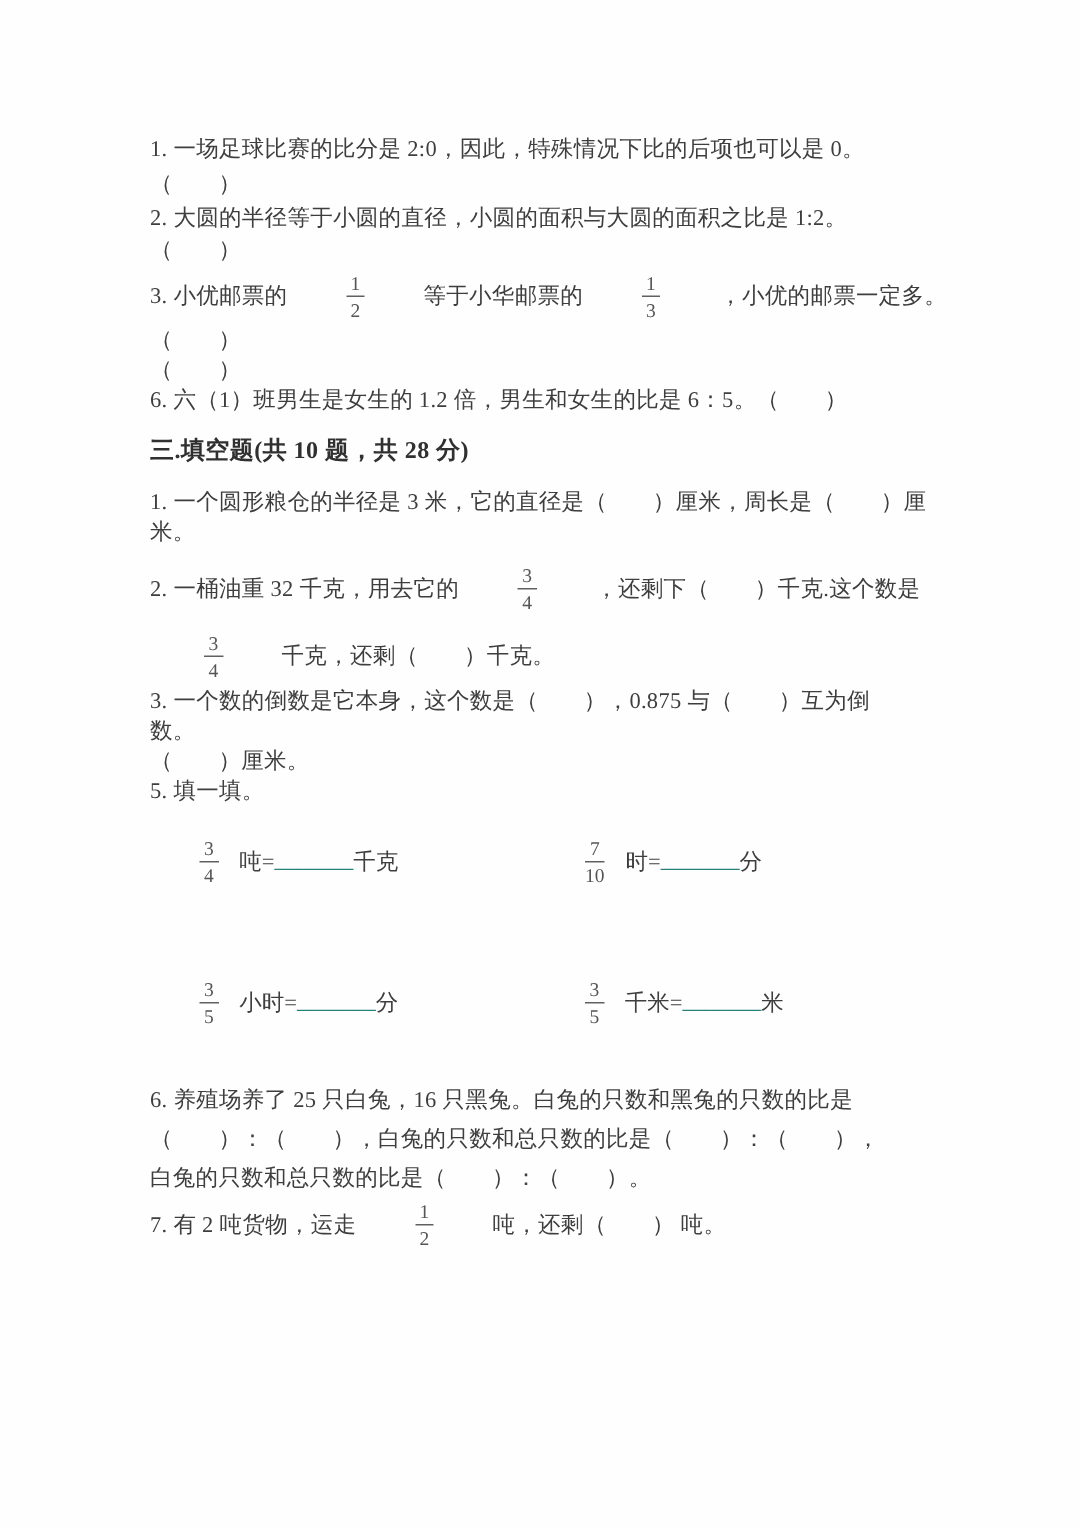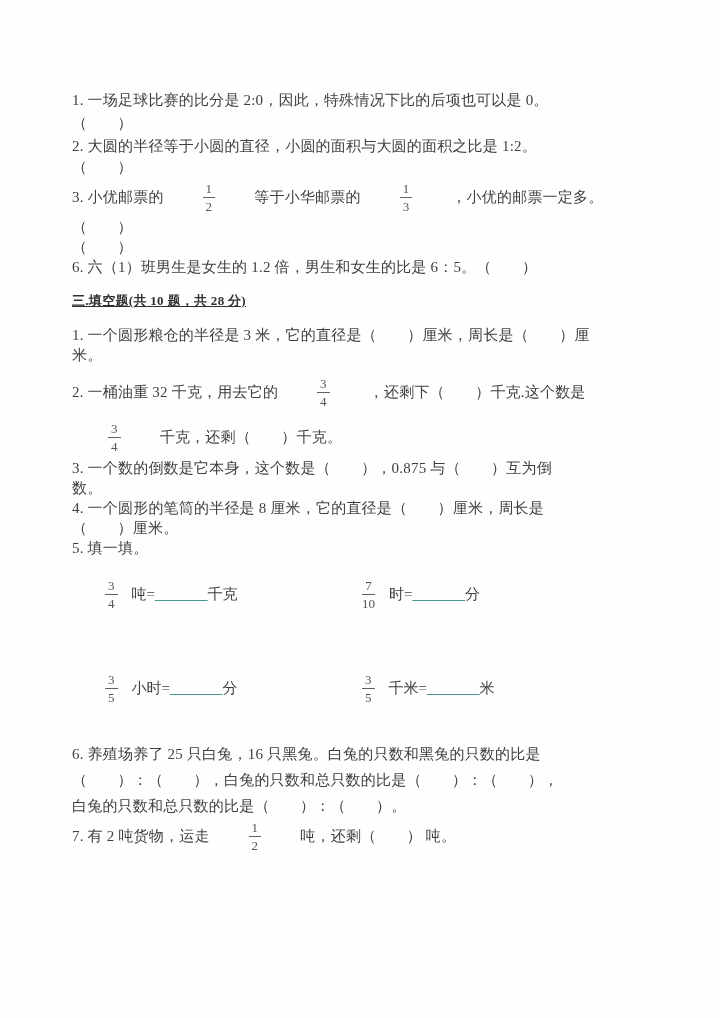--- a/index.html
+++ b/index.html
@@ -12,21 +12,21 @@
     overflow: hidden;
   }
   .page {
     position: relative;
     width: 720px; height: 1018px;
     background: #fefefe;
     box-sizing: border-box;
   }
   .content {
     box-sizing: border-box;
-    padding: 90px 78px 0 72px;
+    padding: 90px 78px 0 100px;
   }
   .line {
     line-height: 20px;
     min-height: 20px;
     letter-spacing: 0.2px;
   }
   .frac-line {
     display: flex;
     align-items: center;
     height: 40px;
@@ -41,25 +41,24 @@
     line-height: 1;
     font-size: 13px;
     color: #555555;
     margin: 0 16px;
     vertical-align: middle;
   }
   .frac .num { padding: 0 3px 2px 3px; border-bottom: 1px solid #606060; }
   .frac .den { padding-top: 2px; }
   .section-header {
     font-weight: bold;
-    font-size: 13px;
+    font-size: 16px;
     line-height: 22px;
     color: #303030;
     letter-spacing: 0.3px;
-    text-decoration: underline;
   }
   .indent { padding-left: 20px; }
   .conv-row {
     display: flex;
     align-items: center;
     height: 60px;
   }
   .conv-cell { display: flex; align-items: center; }
   .cell1 { margin-left: 33px; width: 257px; box-sizing: border-box; }
   .conv-cell .frac { margin: 0 14px 0 0; }
@@ -123,21 +122,20 @@
       <span class="frac">
         <span class="num">3</span>
         <span class="den">4</span>
       </span>
       <span>千克，还剩（　　）千克。</span>
     </div>
 
     <div class="line mt4">3. 一个数的倒数是它本身，这个数是（　　），0.875 与（　　）互为倒</div>
     <div class="line">数。</div>
 
-    <div class="line">4. 一个圆形的笔筒的半径是 8 厘米，它的直径是（　　）厘米，周长是</div>
     <div class="line">（　　）厘米。</div>
 
     <div class="line">5. 填一填。</div>
 
     <div class="conv-row mt6">
       <div class="conv-cell cell1">
         <span class="frac">
           <span class="num">3</span>
           <span class="den">4</span>
         </span>

